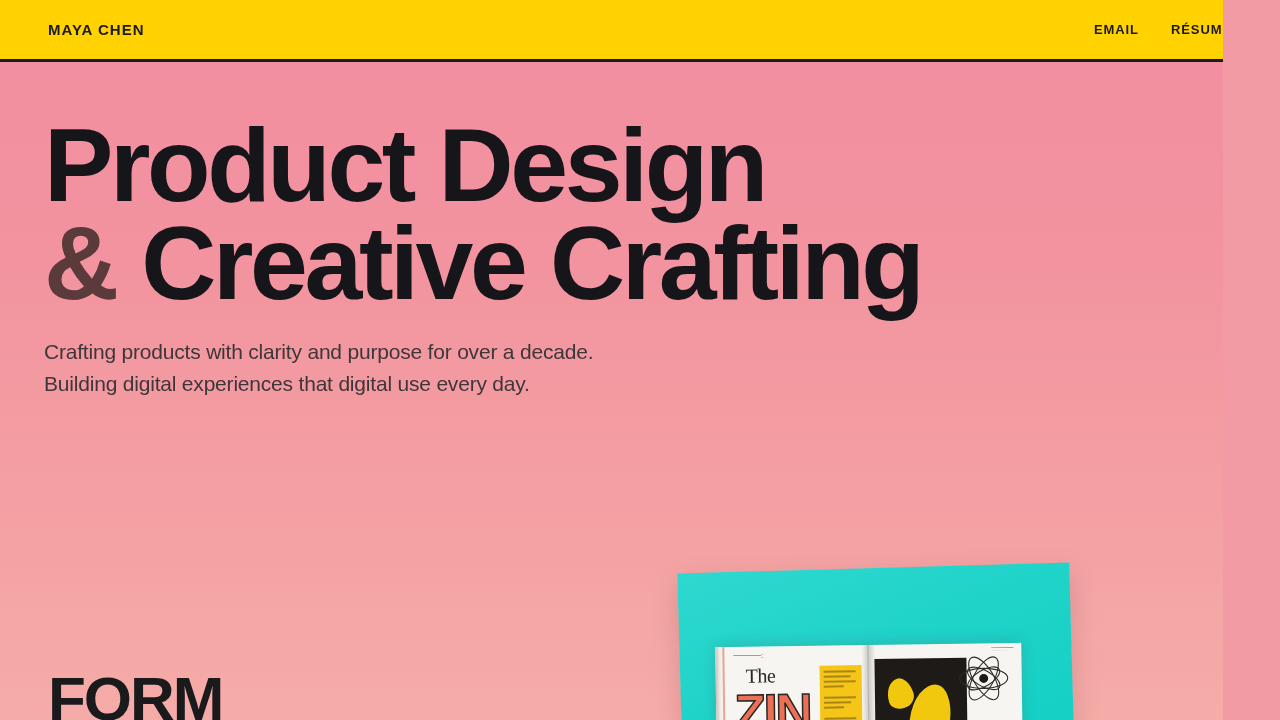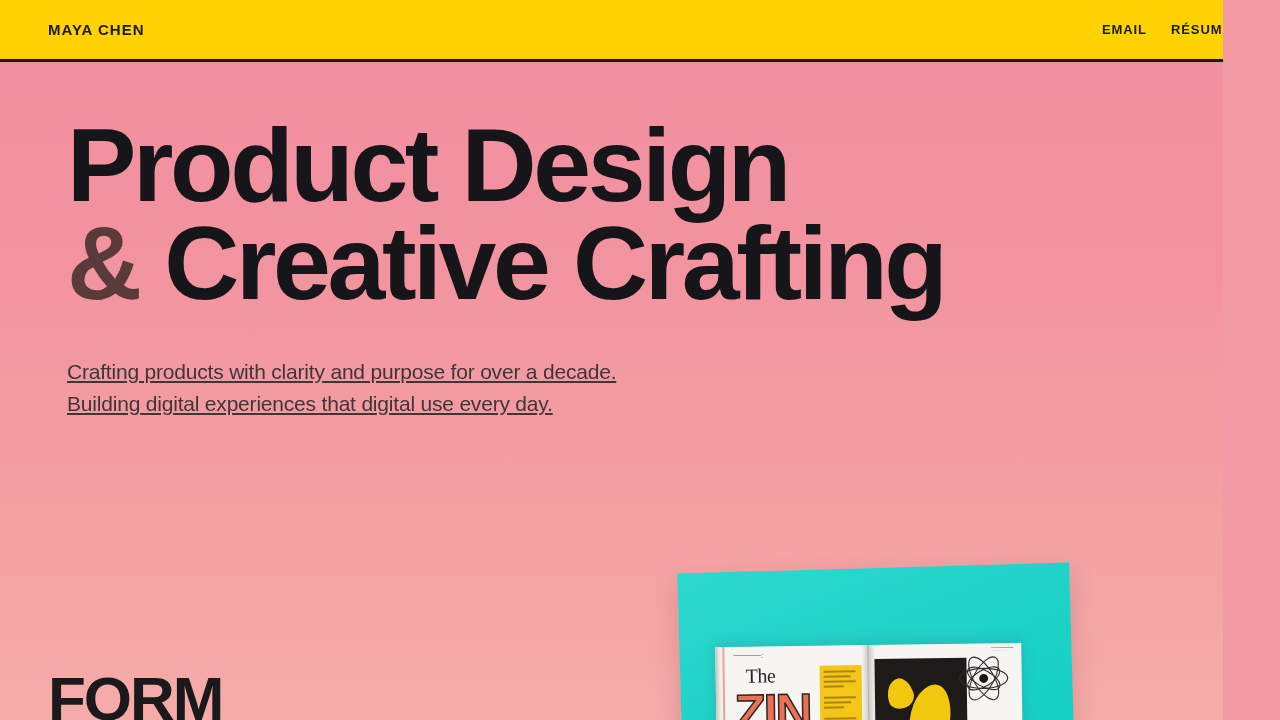--- a/index.html
+++ b/index.html
@@ -42,61 +42,60 @@
     font-size: 15px;
     font-weight: bold;
     letter-spacing: 1.0px;
     color: #1c1a18;
     line-height: 1;
   }
 
   .nav {
     display: flex;
     align-items: flex-end;
-    gap: 24px;
+    gap: 32px;
   }
 
   .nav-link {
     font-size: 13px;
     font-weight: bold;
     letter-spacing: 0.9px;
     color: #1c1a18;
     text-decoration: none;
     line-height: 1;
   }
 
   
   .hero {
     position: absolute;
     top: 62px; left: 0;
     width: 1280px;
     z-index: 20;
-    padding: 0 67px;
+    padding: 0 44px;
   }
 
   .headline {
     margin-top: 54px;
     font-size: 104px;
     font-weight: bold;
     line-height: 98px;
     letter-spacing: -3.4px;
     color: #16161a;
   }
 
   .headline .amp {
     color: #5a3a3a;
   }
 
   .subtitle {
-    margin-top: 44px;
+    margin-top: 24px;
     font-size: 21px;
     line-height: 32px;
     letter-spacing: -0.2px;
     color: #3e3639;
-    text-decoration: underline;
   }
 
   
   .section-word {
     position: absolute;
     left: 48px;
     top: 668px;
     font-size: 62px;
     font-weight: bold;
     letter-spacing: -2px;

